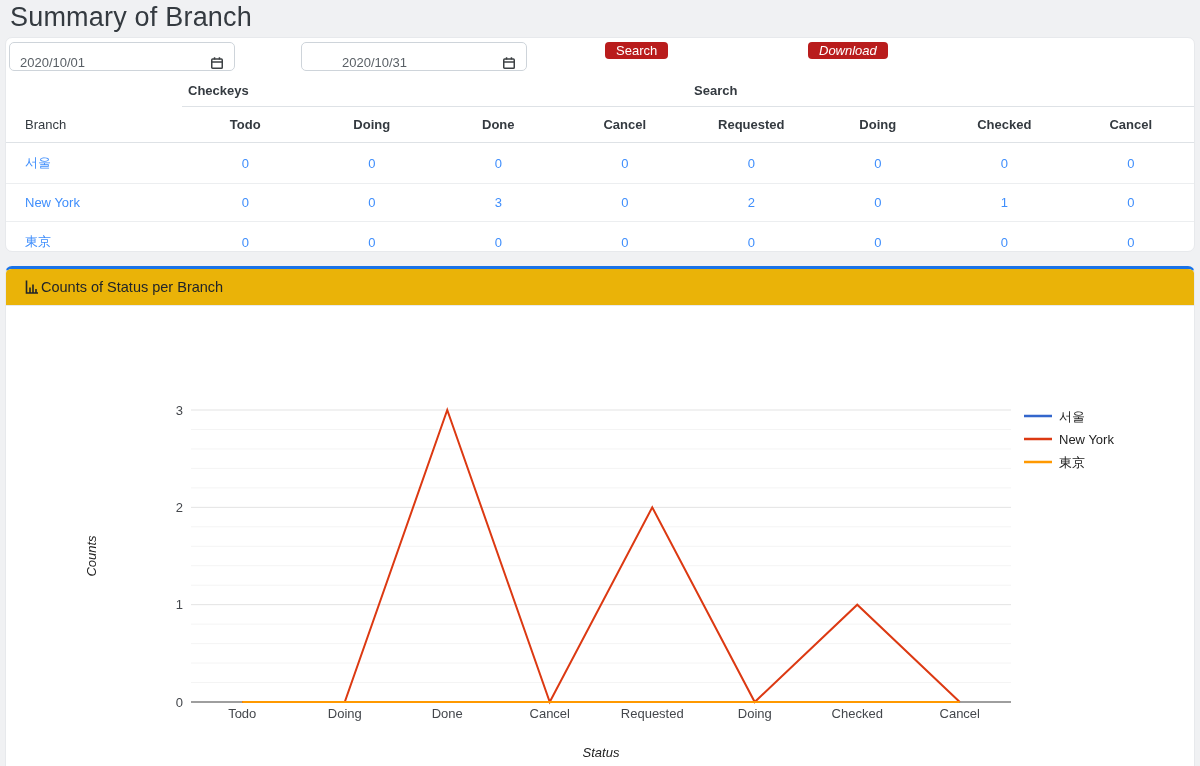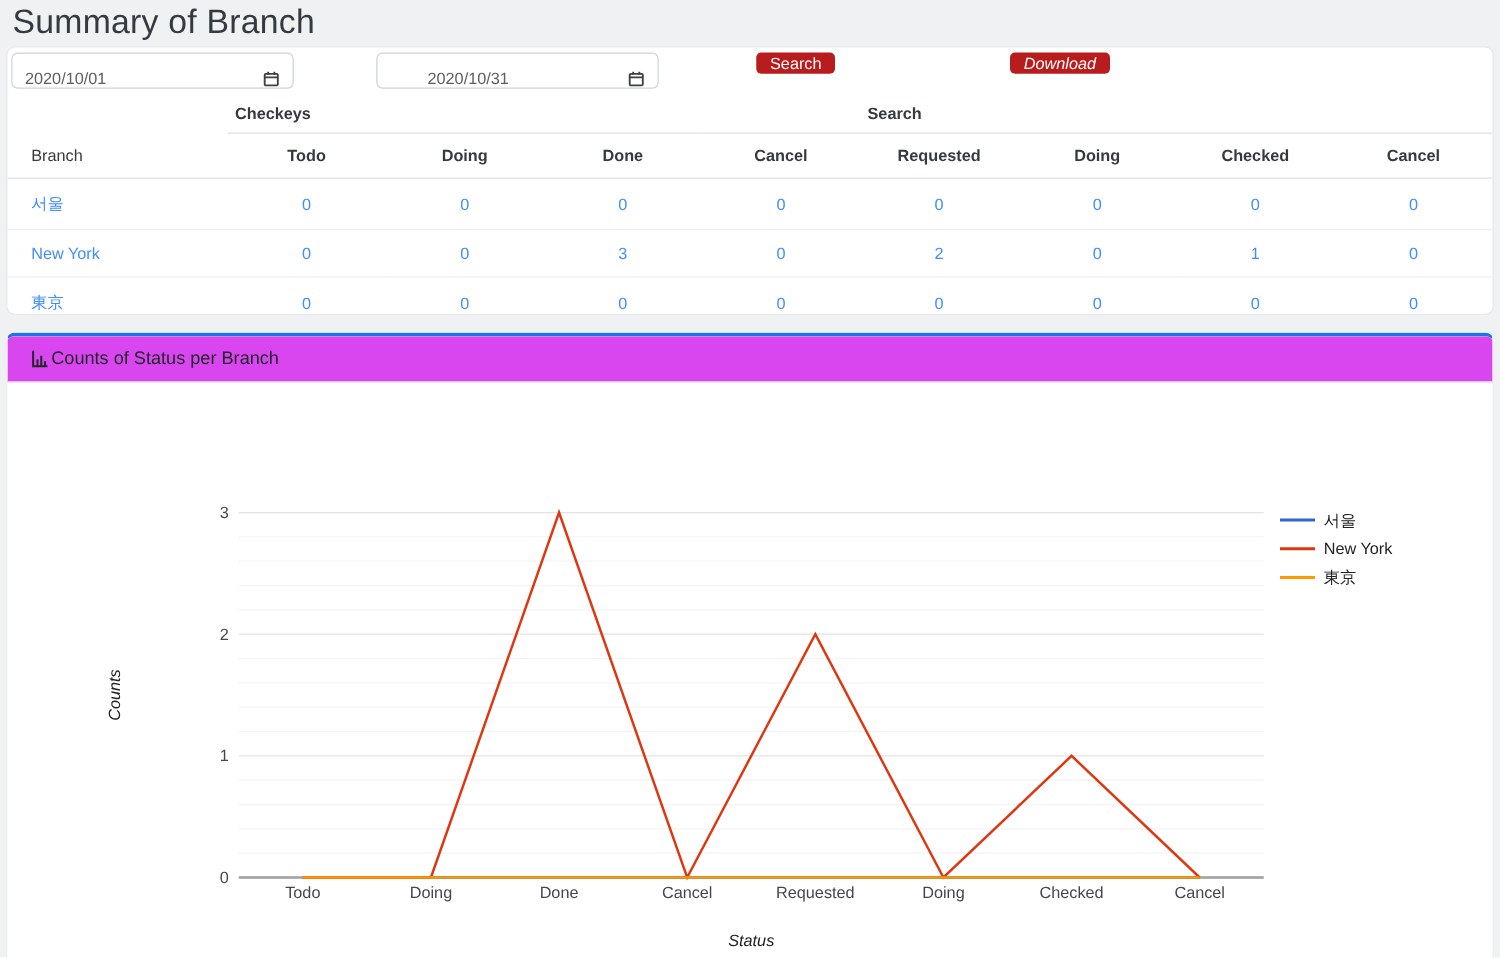--- a/index.html
+++ b/index.html
@@ -108,21 +108,21 @@
     border-bottom: 1px solid #eceef0;
   }
   tbody td.branch-cell { text-align: left; padding-left: 19px; }
   a.cell-link { color: #3f8efc; text-decoration: none; cursor: pointer; }
   
   .chart-header {
     height: 37px;
     display: flex;
     align-items: center;
     padding: 0 18px;
-    background: #d946ef;
+    background: #eab308;
     border-bottom: 1px solid #e8eaed;
     font-size: 14.5px;
     color: #212529;
   }
   .chart-header .bar-icon { width: 16px; height: 16px; margin-right: 1px; display: block; }
   .chart-body { position: relative; height: 723px; background: #fff; }
   svg.chart text { font-family: "Liberation Sans", "DejaVu Sans", sans-serif; }
 </style>
 </head>
 <body>

